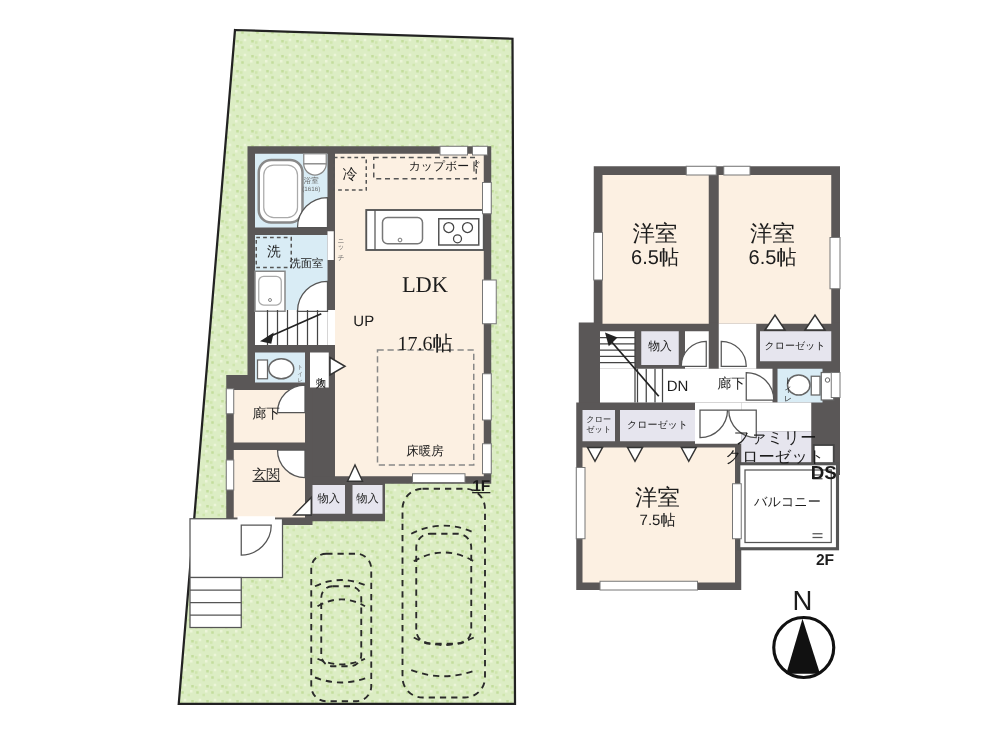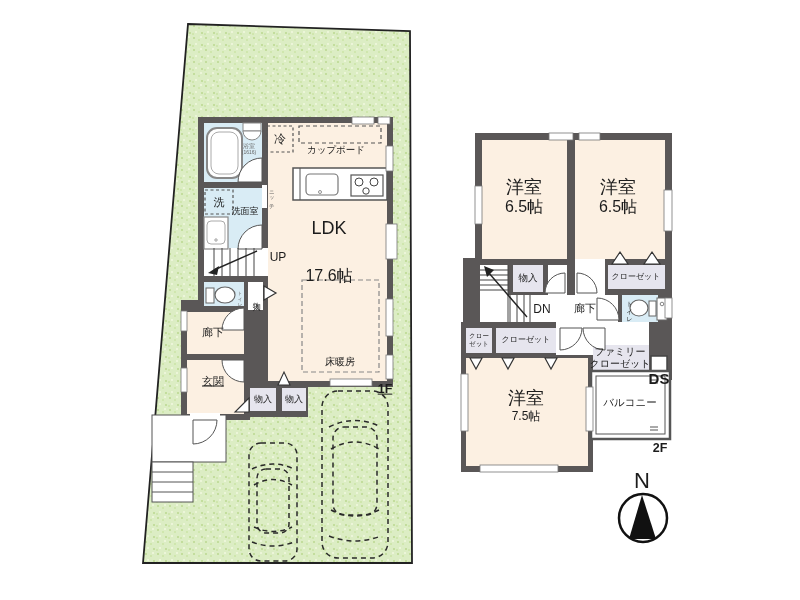--- a/index.html
+++ b/index.html
@@ -247,26 +247,26 @@
 </svg>
 
 <div class="lbl gray" style="left:249px;top:149px;font-size:6px;">
   <span>浴室</span>
   <span style="font-size:5px;">(1616)</span>
 </div>
 <div class="lbl" style="left:219px;top:202px;font-size:11px;">洗</div>
 <div class="lbl" style="left:245px;top:211px;font-size:9px;font-family:Liberation Serif, serif;">洗面室</div>
 <div class="lbl vert gray" style="left:272px;top:197px;font-size:5.5px;">ニッチ</div>
 <div class="lbl" style="left:280px;top:139px;font-size:12px;">冷</div>
-<div class="lbl" style="left:336px;top:134px;font-size:9.5px;margin-top:16px;">カップボード</div>
-<div class="lbl" style="left:329px;top:252px;font-size:18px;">
+<div class="lbl" style="left:356px;top:134px;font-size:9.5px;">カップボード</div>
+<div class="lbl" style="left:340px;top:252px;font-size:18px;font-family:Liberation Serif, serif;">
   <span>LDK</span>
   <span style="font-size:16px;margin-top:28px;">17.6帖</span>
 </div>
-<div class="lbl" style="left:278px;top:257px;font-size:12px;text-align:center;">UP</div>
+<div class="lbl" style="left:291px;top:257px;font-size:12px;text-align:center;">UP</div>
 <div class="lbl vert gray" style="left:240px;top:296px;font-size:4.5px;">トイレ</div>
 <div class="lbl vert" style="left:256px;top:296px;font-size:8px;">物入</div>
 <div class="lbl" style="left:213px;top:332px;font-size:11px;">廊下</div>
 <div class="lbl" style="left:213px;top:381px;font-size:11px;text-decoration:underline;">玄関</div>
 <div class="lbl" style="left:340px;top:362px;font-size:10px;">床暖房</div>
 <div class="lbl" style="left:263px;top:399px;font-size:9px;">物入</div>
 <div class="lbl" style="left:294px;top:399px;font-size:9px;">物入</div>
 <div class="lbl semibold" style="left:385px;top:389px;font-size:12.5px;text-decoration:underline;">1F</div>
 
 <div class="lbl" style="left:524px;top:197px;font-size:18px;">
@@ -280,21 +280,21 @@
 <div class="lbl" style="left:528px;top:278px;font-size:9.5px;">物入</div>
 <div class="lbl" style="left:636px;top:277px;font-size:8px;">クローゼット</div>
 <div class="lbl" style="left:542px;top:309px;font-size:12px;">DN</div>
 <div class="lbl" style="left:585px;top:308px;font-size:11px;">廊下</div>
 <div class="lbl vert" style="left:629px;top:308px;font-size:6px;">トイレ</div>
 <div class="lbl" style="left:479px;top:340px;font-size:6.5px;">
   <span>クロー</span>
   <span>ゼット</span>
 </div>
 <div class="lbl" style="left:526px;top:340px;font-size:8px;">クローゼット</div>
-<div class="lbl" style="left:620px;top:358px;font-size:10px;">
+<div class="lbl" style="left:620px;top:358px;font-size:13px;">
   <span>ファミリー</span>
   <span>クローゼット</span>
 </div>
 <div class="lbl semibold" style="left:659px;top:379px;font-size:15px;">DS</div>
 <div class="lbl" style="left:526px;top:406px;font-size:18px;">
   <span>洋室</span>
   <span style="font-size:12px;">7.5帖</span>
 </div>
 <div class="lbl" style="left:630px;top:402px;font-size:10.5px;text-align:right;">バルコニー</div>
 <div class="lbl semibold" style="left:660px;top:448px;font-size:12.5px;">2F</div>

